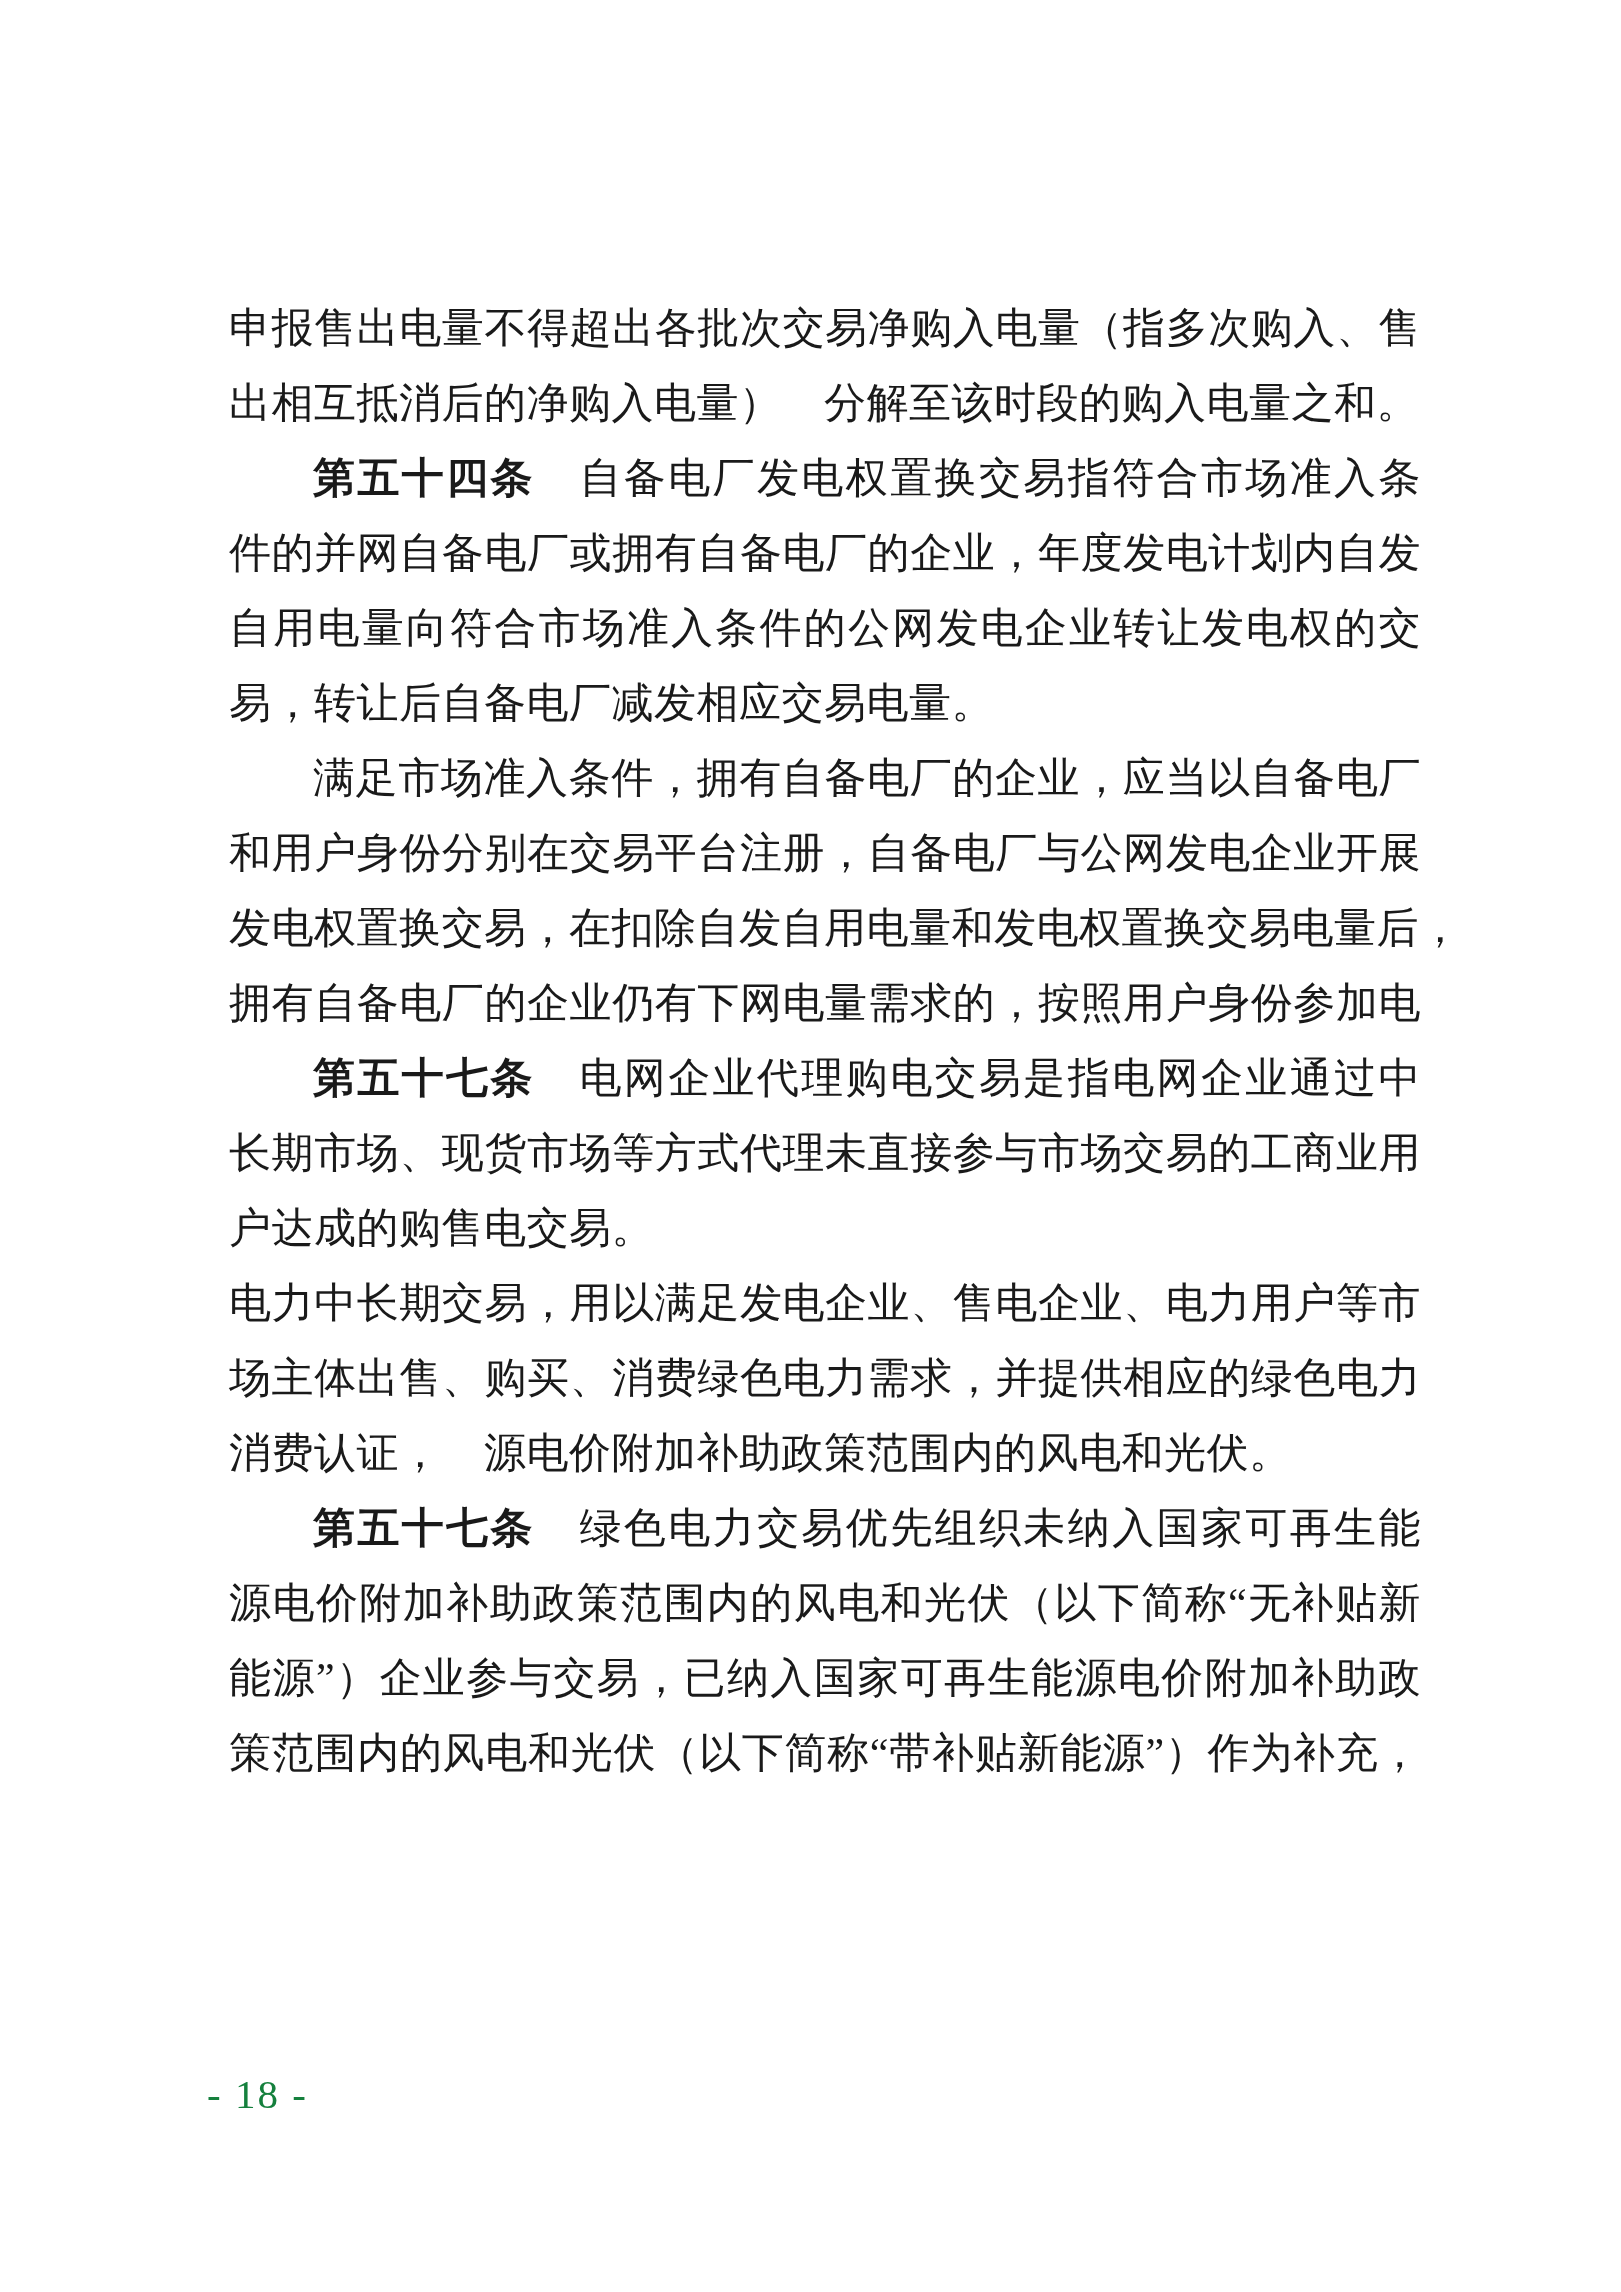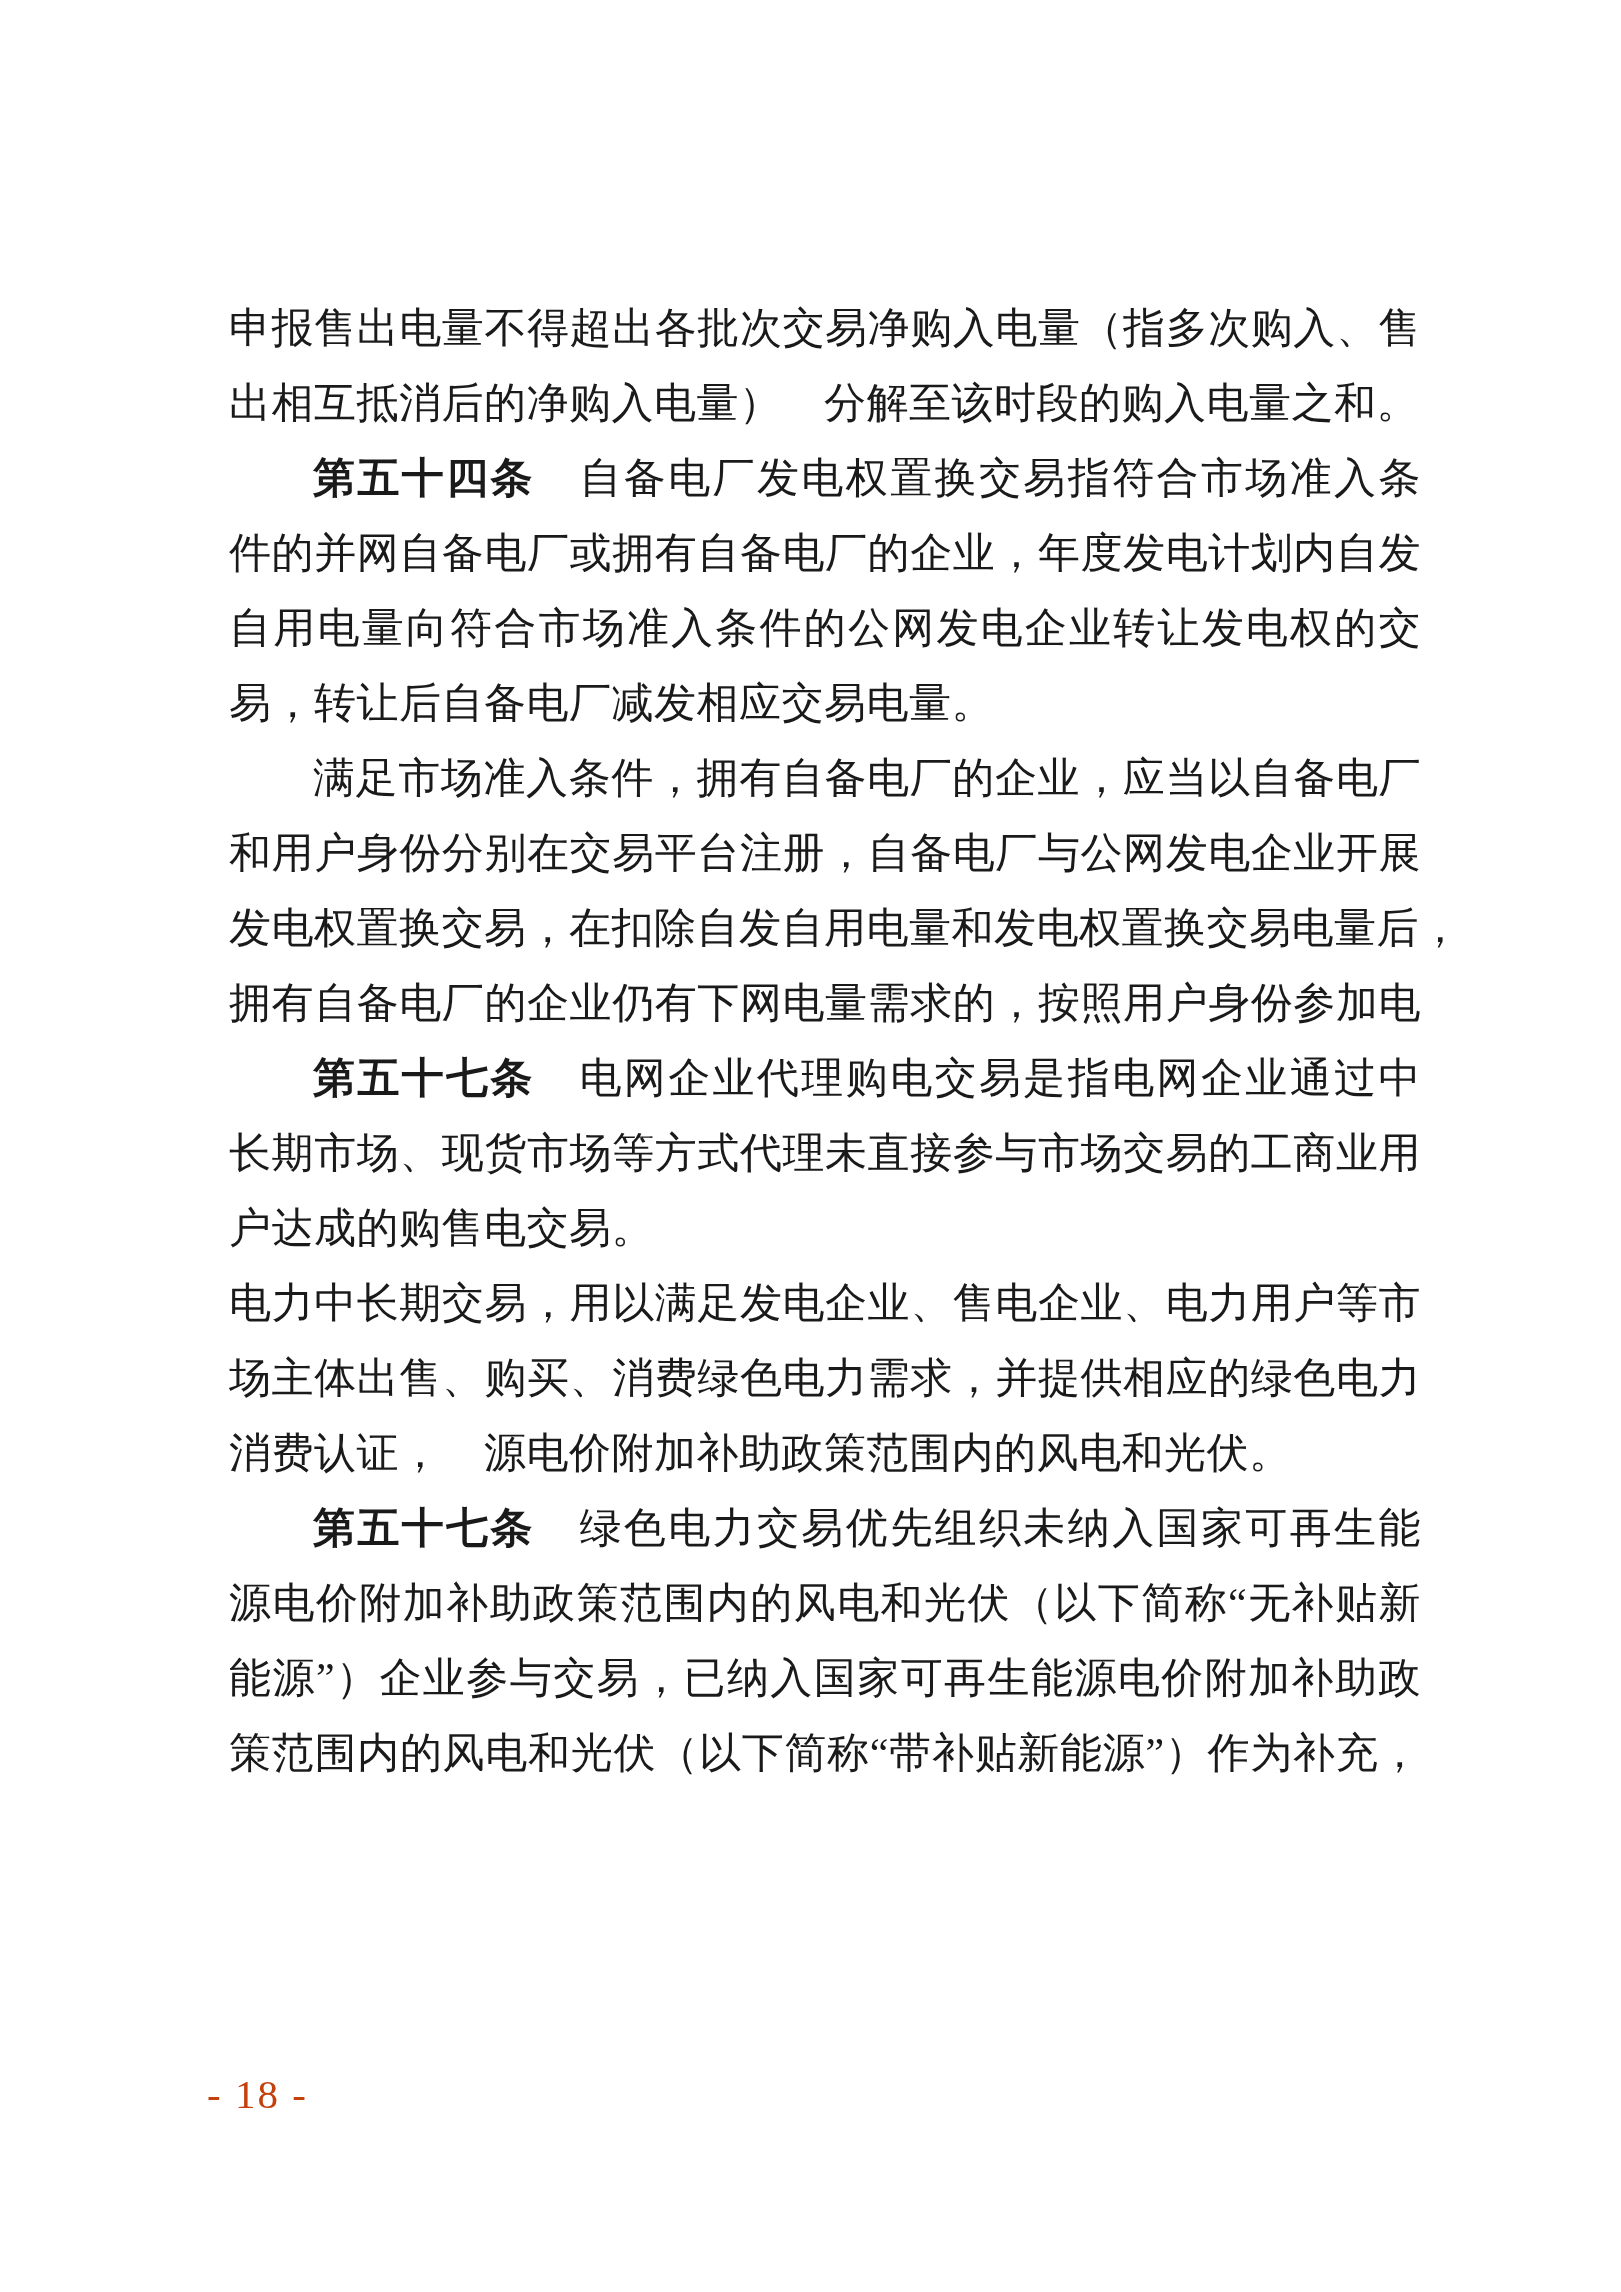--- a/index.html
+++ b/index.html
@@ -47,21 +47,21 @@
     font-weight: 700;
   }
   .page-number {
     position: absolute;
     left: 198px;
     top: 2070px;
     height: 49px;
     line-height: 49px;
     font-size: 41px;
     letter-spacing: 2px;
-    color: #c2410c;
+    color: #15803d;
   }
 </style>
 </head>
 <body style="background: rgb(255, 255, 255); color: rgb(26, 26, 26);">
 
 <div class="page">
   <div class="text-block">
       <div class="line fill"><span class="run">申报售出电量不得超出各批次交易净购入电量（指多次购入、售</span></div>
       <div class="line"><span class="run">出相互抵消后的净购入电量）　分解至该时段的购入电量之和。</span></div>
       <div class="line fill indent"><span class="run bold">第五十四条</span><span class="run">　自备电厂发电权置换交易指符合市场准入条</span></div>

